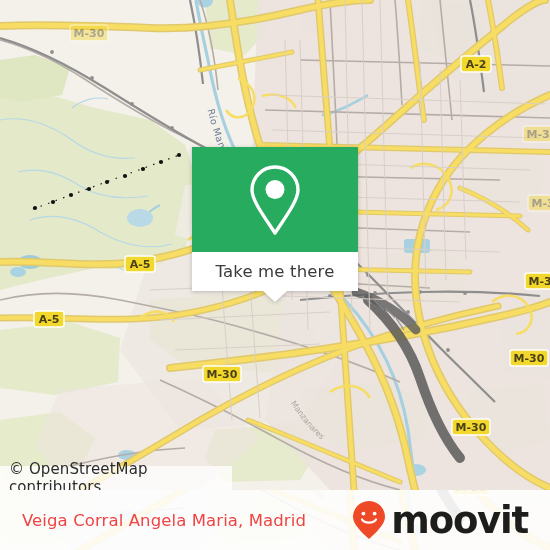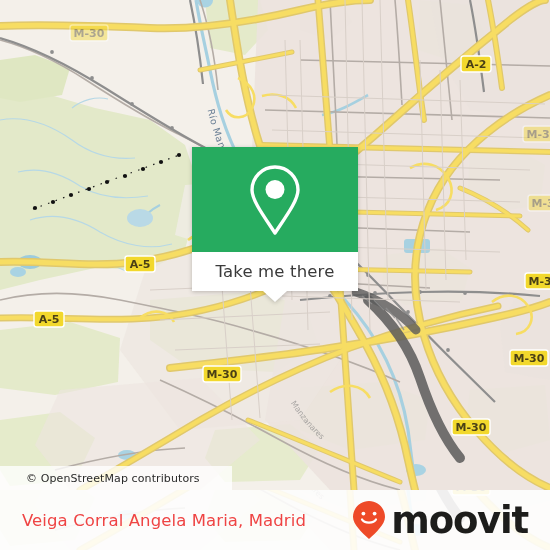--- a/index.html
+++ b/index.html
@@ -29,23 +29,23 @@
   
   #attribution {
     position: absolute;
     left: 0;
     top: 466px;
     height: 24px;
     width: 232px;
     background: rgba(255,255,255,0.78);
     display: flex;
     align-items: center;
-    padding-left: 26px;
+    padding-left: 9px;
     box-sizing: border-box;
-    font-size: 11px;
+    font-size: 15px;
     color: #2b2b2b;
     letter-spacing: 0.1px;
     z-index: 30;
   }
 
   
   #popup-card {
     position: absolute;
     left: 192px;
     top: 123px;

